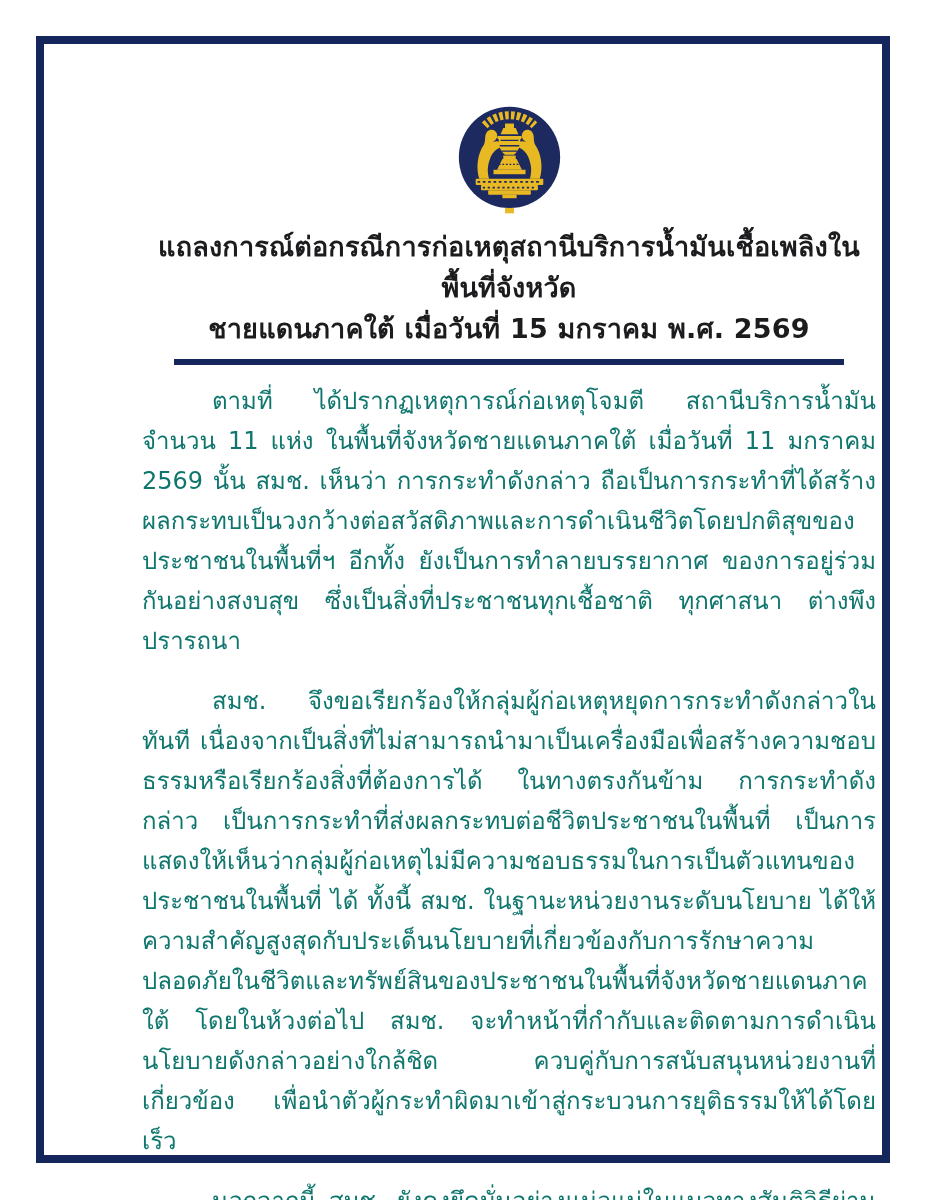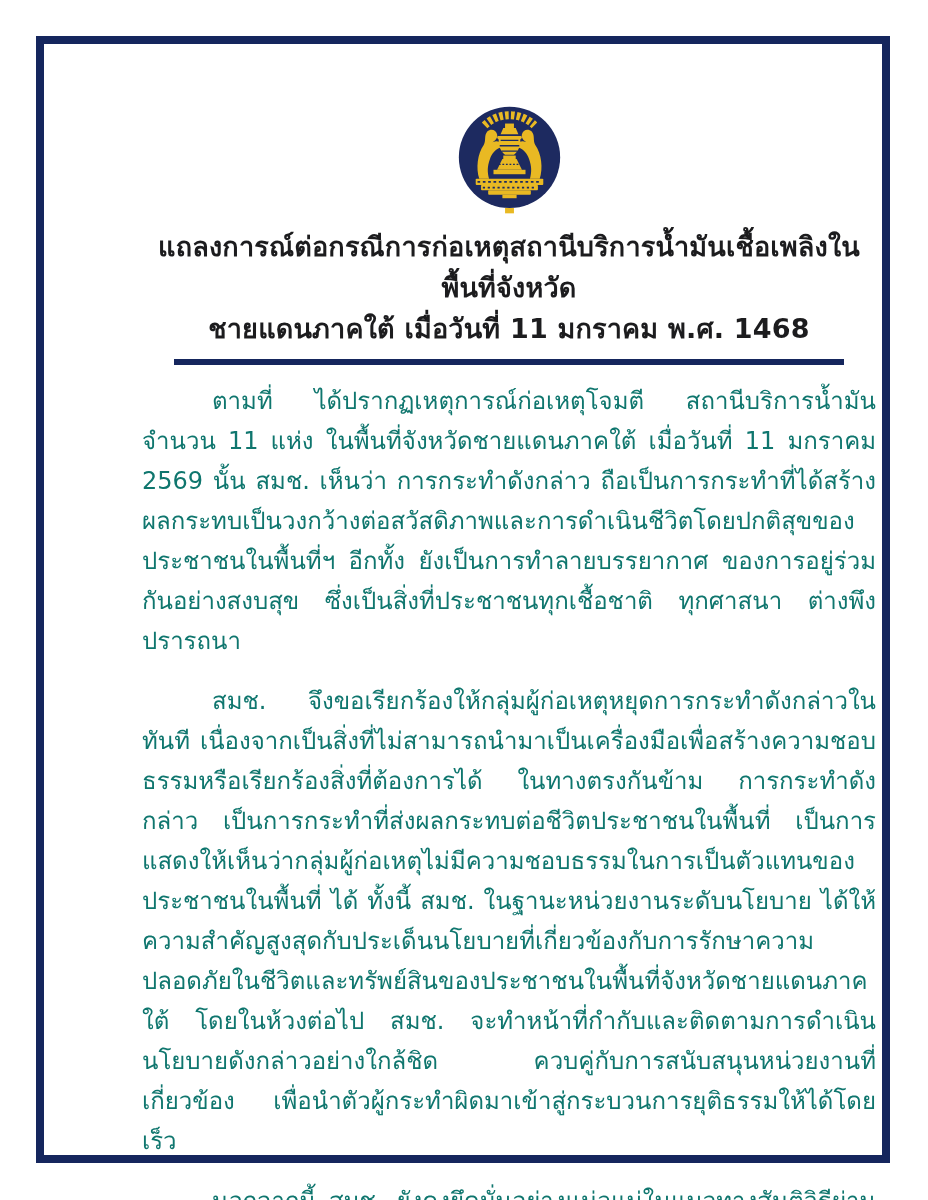--- a/index.html
+++ b/index.html
@@ -105,21 +105,21 @@
             <line x1="24" y1="87.5" x2="96" y2="87.5" stroke-width="2" stroke-dasharray="3 3"></line>
             <line x1="30" y1="94" x2="90" y2="94" stroke-width="2" stroke-dasharray="2.5 3"></line>
             <path d="M50 41 h20 M49 47 h22 M51 53 h18" stroke-width="1.5"></path>
             <path d="M48 68 h24" stroke-width="1.5" stroke-dasharray="2 2"></path>
           </g>
         </svg>
       </div>
 
       <div class="doc-title">
         <div>แถลงการณ์ต่อกรณีการก่อเหตุสถานีบริการน้ำมันเชื้อเพลิงในพื้นที่จังหวัด</div>
-        <div>ชายแดนภาคใต้ เมื่อวันที่ 11 มกราคม พ.ศ. 1468</div>
+        <div>ชายแดนภาคใต้ เมื่อวันที่ 15 มกราคม พ.ศ. 2569</div>
       </div>
 
       <div class="title-rule"></div>
 
       <div class="body-text">
         <p>ตามที่ ได้ปรากฏเหตุการณ์ก่อเหตุโจมตี สถานีบริการน้ำมัน จำนวน 11 แห่ง ในพื้นที่จังหวัดชายแดนภาคใต้ เมื่อวันที่ 11 มกราคม 2569 นั้น สมช. เห็นว่า การกระทำดังกล่าว ถือเป็นการกระทำที่ได้สร้างผลกระทบเป็นวงกว้างต่อสวัสดิภาพและการดำเนินชีวิตโดยปกติสุขของประชาชนในพื้นที่ฯ อีกทั้ง ยังเป็นการทำลายบรรยากาศ ของการอยู่ร่วมกันอย่างสงบสุข ซึ่งเป็นสิ่งที่ประชาชนทุกเชื้อชาติ ทุกศาสนา ต่างพึงปรารถนา</p>
         <p>สมช. จึงขอเรียกร้องให้กลุ่มผู้ก่อเหตุหยุดการกระทำดังกล่าวในทันที เนื่องจากเป็นสิ่งที่ไม่สามารถนำมาเป็นเครื่องมือเพื่อสร้างความชอบธรรมหรือเรียกร้องสิ่งที่ต้องการได้ ในทางตรงกันข้าม การกระทำดังกล่าว เป็นการกระทำที่ส่งผลกระทบต่อชีวิตประชาชนในพื้นที่ เป็นการแสดงให้เห็นว่ากลุ่มผู้ก่อเหตุไม่มีความชอบธรรมในการเป็นตัวแทนของประชาชนในพื้นที่ ได้ ทั้งนี้ สมช. ในฐานะหน่วยงานระดับนโยบาย ได้ให้ความสำคัญสูงสุดกับประเด็นนโยบายที่เกี่ยวข้องกับการรักษาความปลอดภัยในชีวิตและทรัพย์สินของประชาชนในพื้นที่จังหวัดชายแดนภาคใต้ โดยในห้วงต่อไป สมช. จะทำหน้าที่กำกับและติดตามการดำเนินนโยบายดังกล่าวอย่างใกล้ชิด ควบคู่กับการสนับสนุนหน่วยงานที่เกี่ยวข้อง เพื่อนำตัวผู้กระทำผิดมาเข้าสู่กระบวนการยุติธรรมให้ได้โดยเร็ว</p>
         <p>นอกจากนี้ สมช. ยังคงยึดมั่นอย่างแน่วแน่ในแนวทางสันติวิธีผ่านกระบวนการพูดคุยสันติสุข โดยในช่วงเช้าของวันที่ 11 มกราคม 2569 ภายหลังจากเกิดเหตุการณ์ สมช. ในฐานะฝ่ายเลขานุการคณะพูดคุยสันติสุขฯ ได้สื่อสารไปยังกลุ่มบีอาร์เอ็นในฐานะคู่พูดคุยฯ โดยผ่านผู้อำนวยความสะดวกมาเลเซียถึงเจตนารมณ์ของรัฐบาลไทยในการไม่ยอมรับการใช้ความรุนแรงที่บั่นทอนการใช้ชีวิตของประชาชน เนื่องจากเป็นสิ่งที่ขัดต่อหลักการในกระบวนการสันติภาพ และความสำเร็จของการสร้างสันติสุขให้เกิดขึ้นในพื้นที่โดยมีประชาชนเป็นศูนย์กลาง</p>
       </div>
 

